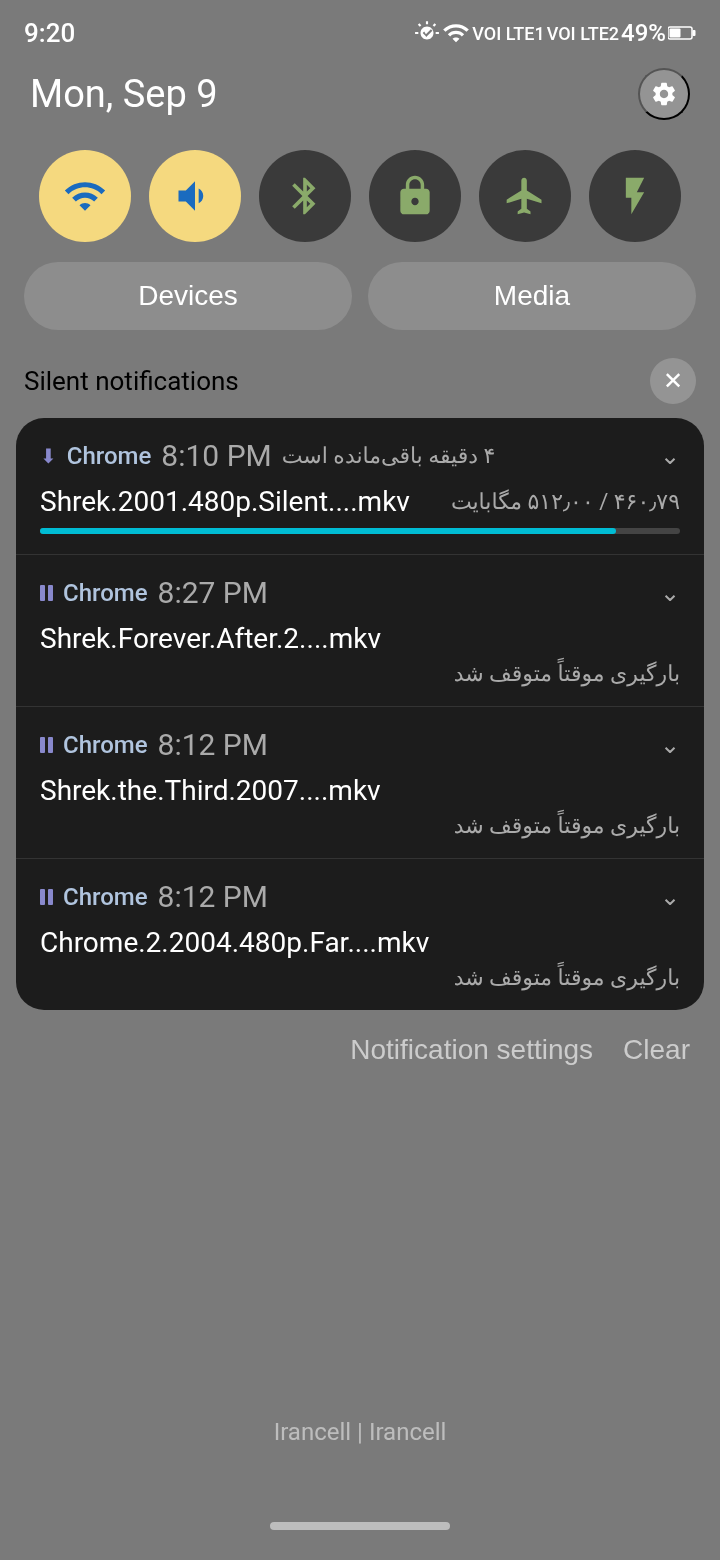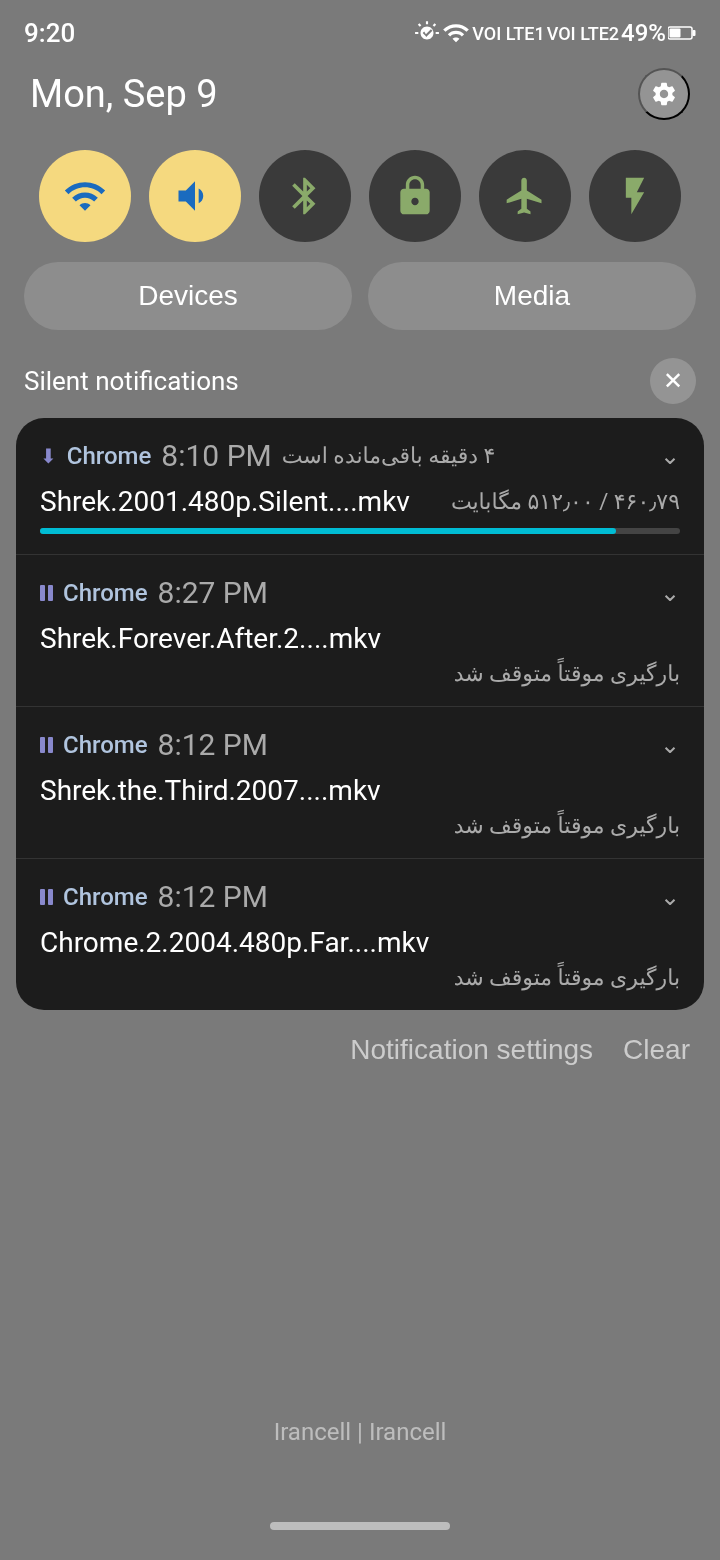--- a/index.html
+++ b/index.html
@@ -103,21 +103,21 @@
     }
 
     .silent-header {
       display: flex;
       justify-content: space-between;
       align-items: center;
       padding: 8px 24px 14px 24px;
     }
 
     .silent-label {
-      color: #ffffff;
+      color: #000000;
       font-size: 26px;
     }
 
     .close-btn {
       width: 46px;
       height: 46px;
       border-radius: 50%;
       background: rgba(160,160,160,0.7);
       border: none;
       color: white;

